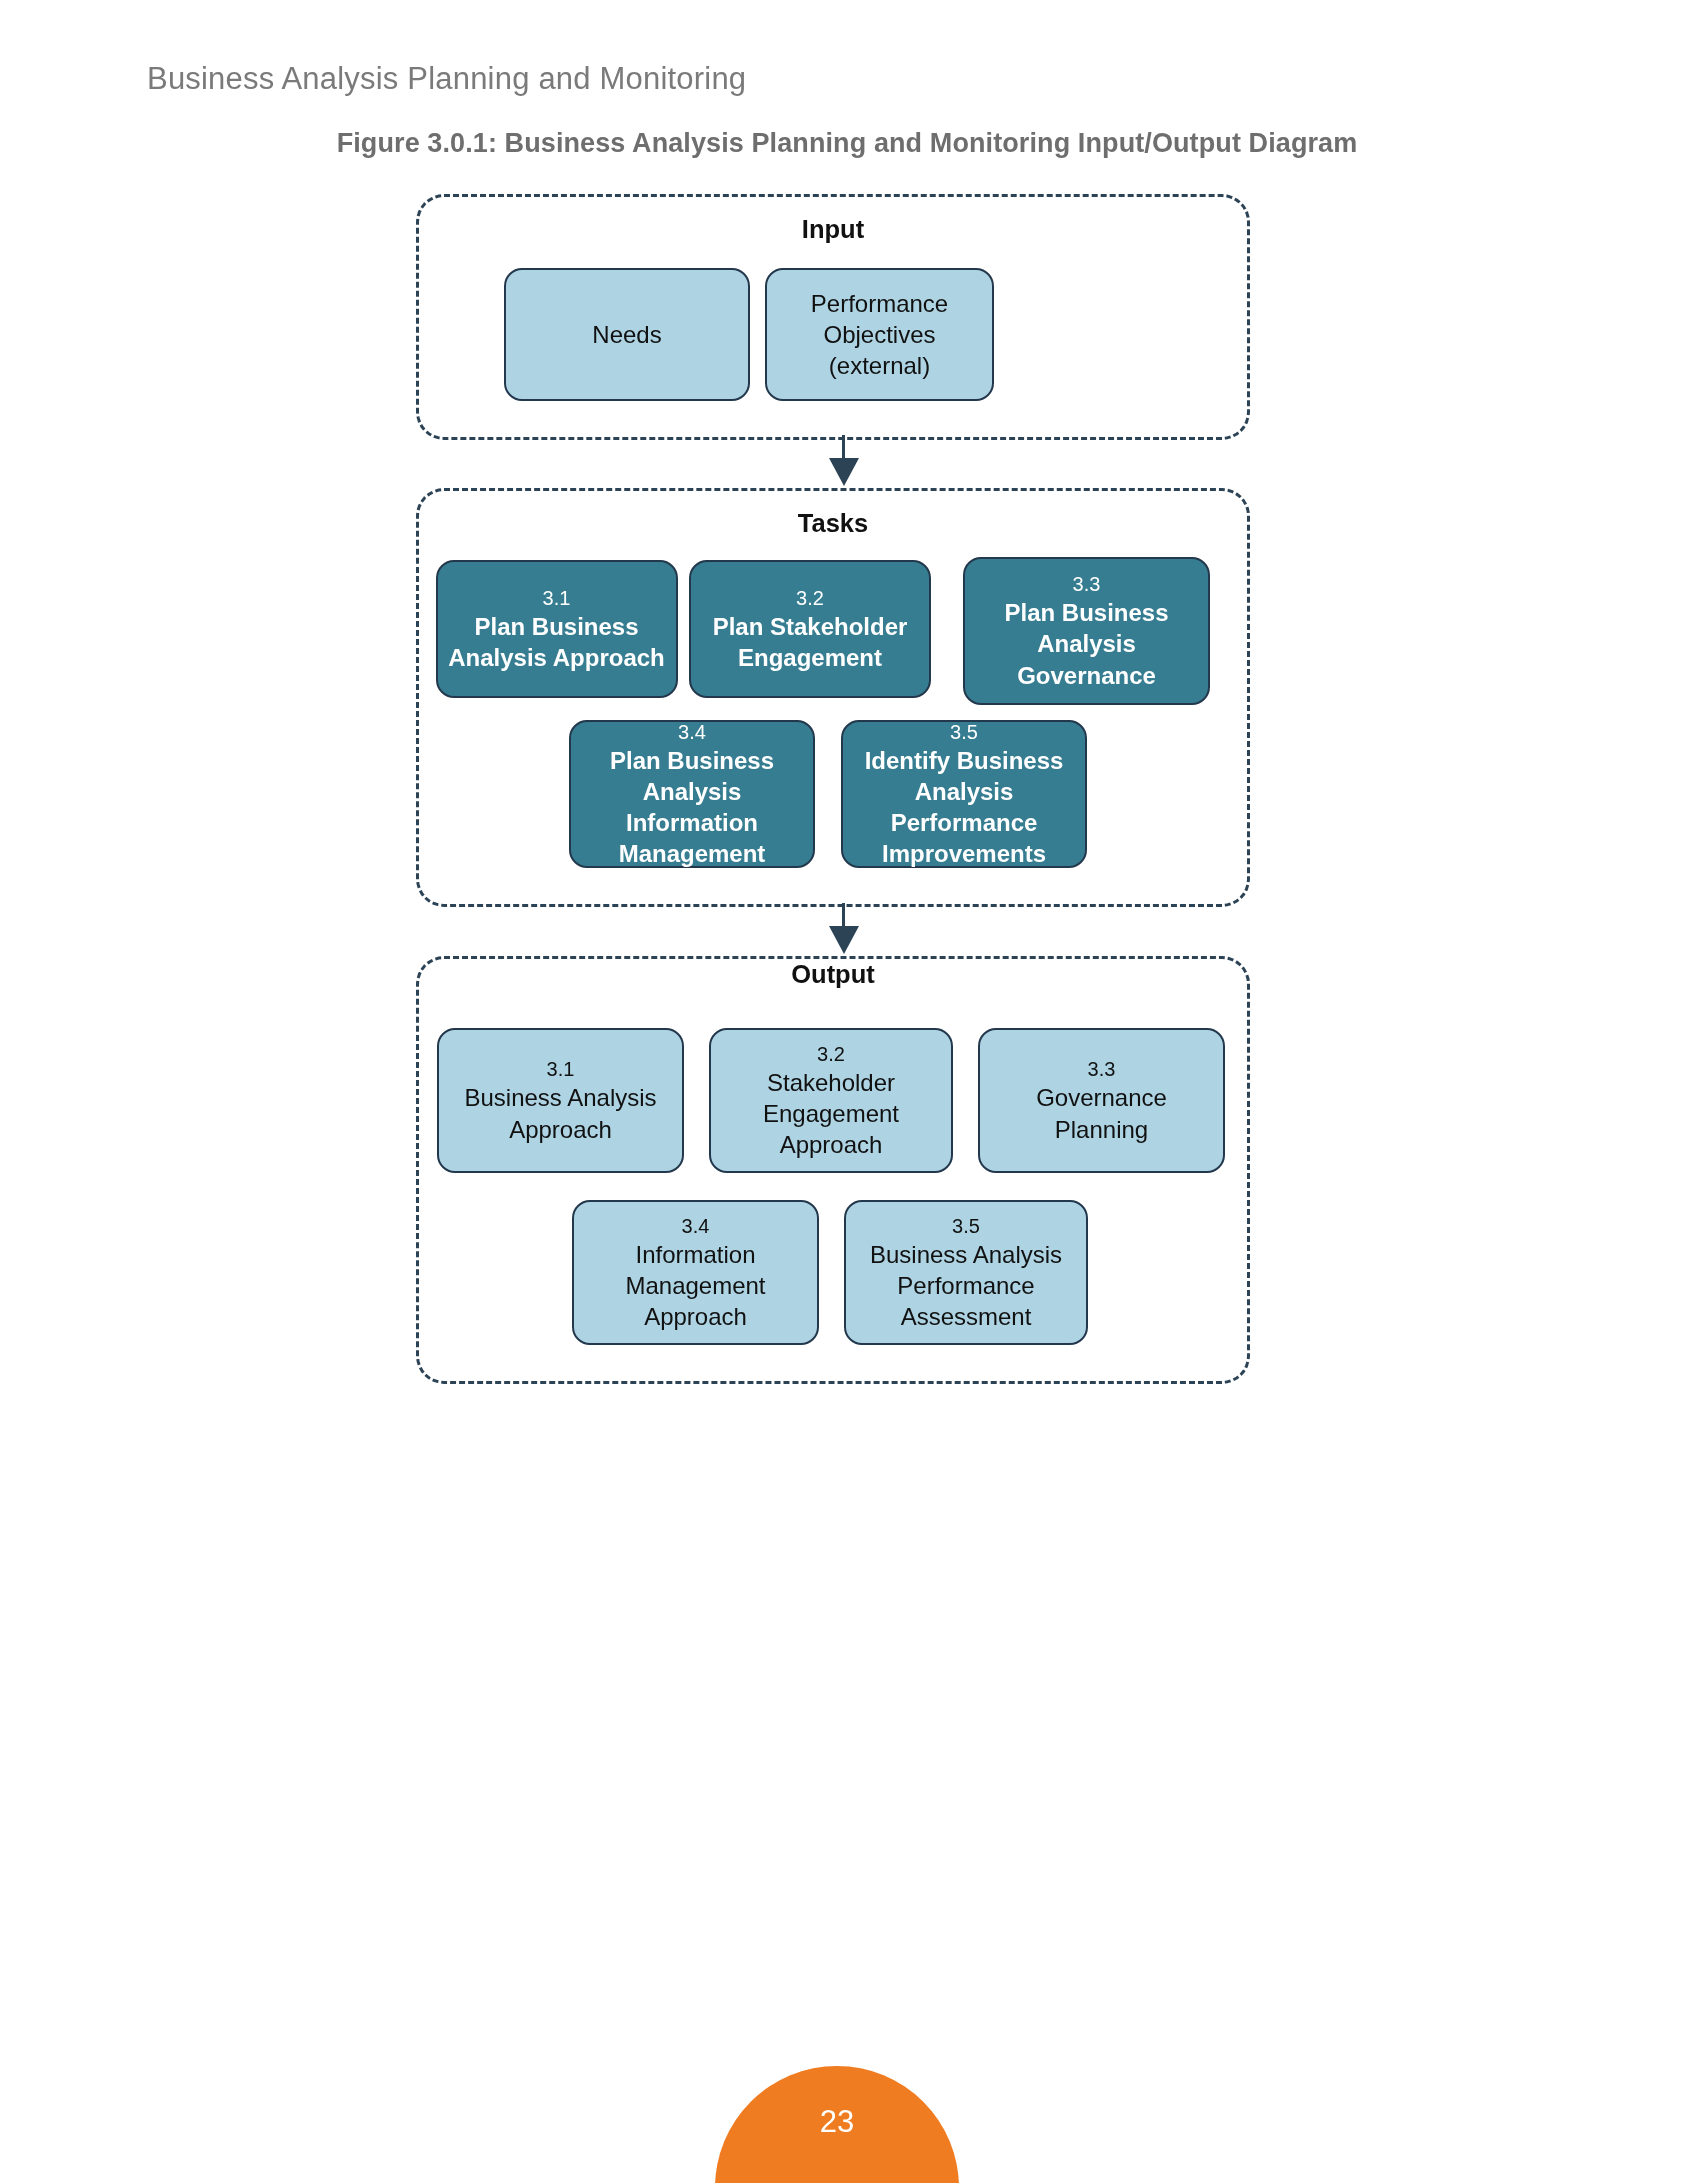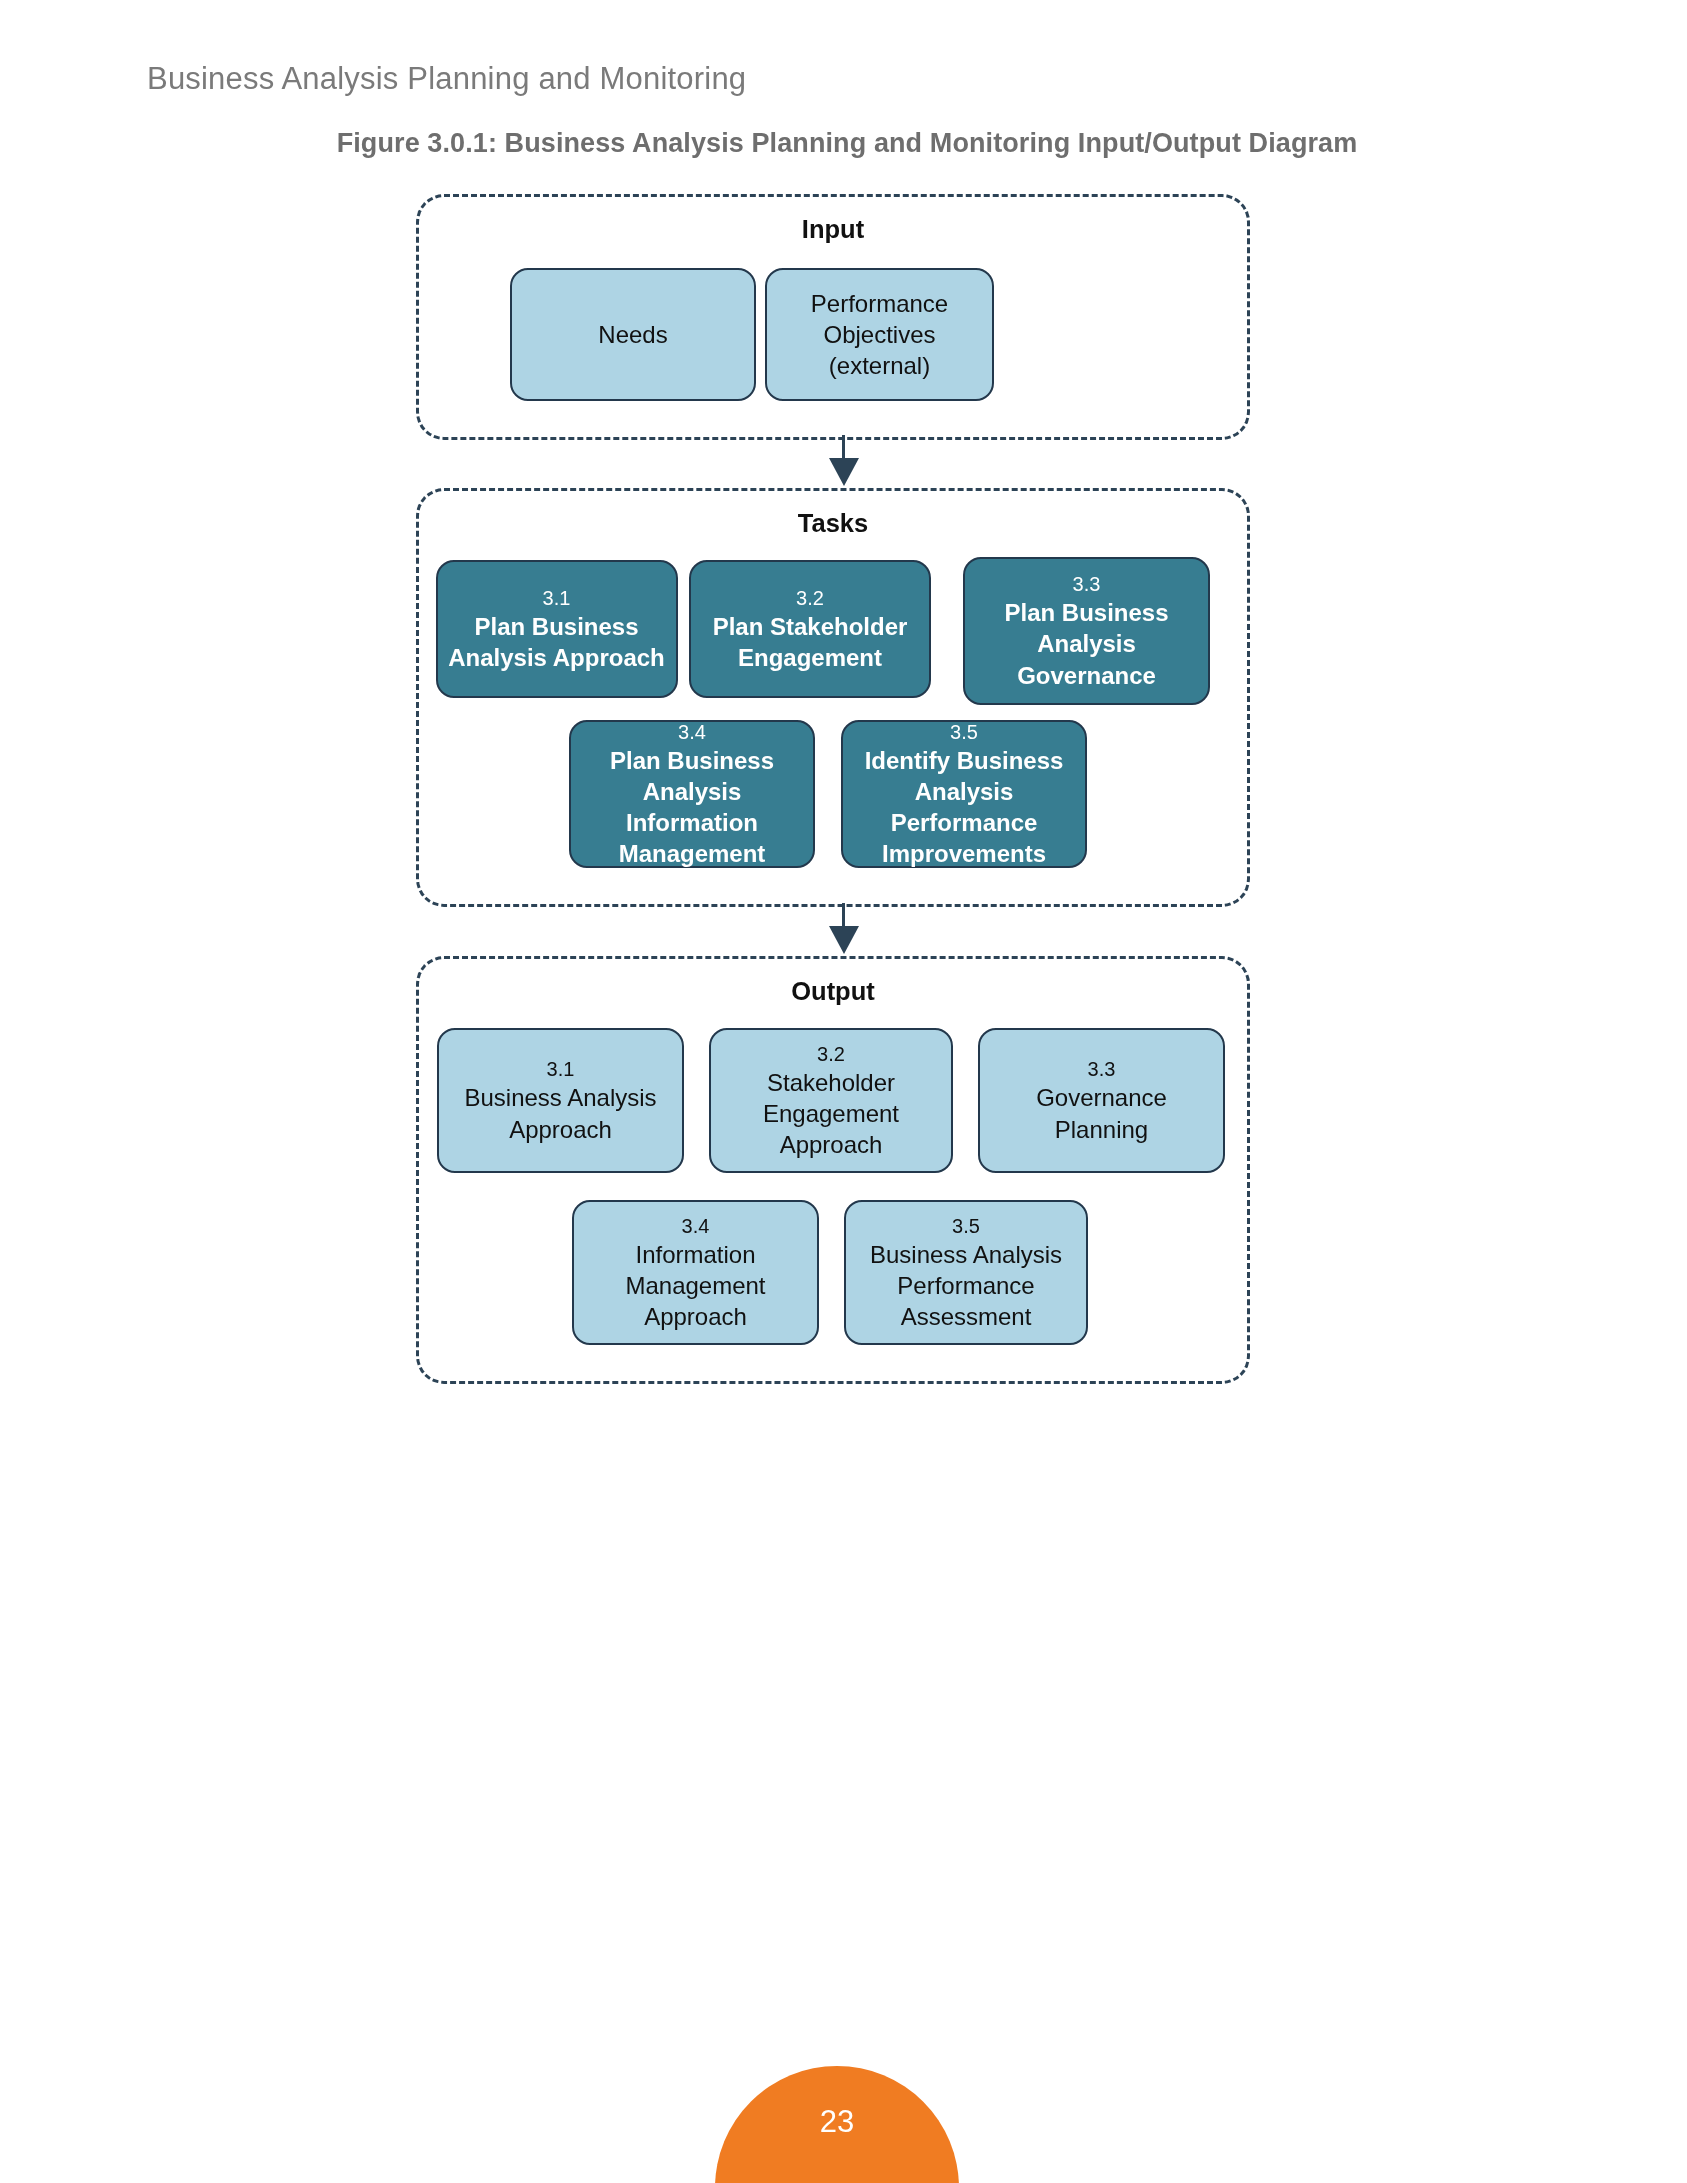--- a/index.html
+++ b/index.html
@@ -162,21 +162,21 @@
 
 <div class="running-header">Business Analysis Planning and Monitoring</div>
 
 <div class="figure-caption">Figure 3.0.1: Business Analysis Planning and Monitoring Input/Output Diagram</div>
 
 <div class="diagram">
 
   <div class="group" id="group-input">
     <div class="group-title" style="top: 18px;">Input</div>
 
-    <div class="node light" style="left: 91px; top: 71px; width: 246px; height: 133px;">
+    <div class="node light" style="left: 85px; top: 71px; width: 246px; height: 133px;">
       <span class="label plain-only">Needs</span>
     </div>
 
     <div class="node light" style="left: 346px; top: 71px; width: 229px; height: 133px;">
       <span class="label plain-only">Performance Objectives (external)</span>
     </div>
   </div>
 
   <div class="connector" id="connector-1">
     <div class="stem"></div>
@@ -211,21 +211,21 @@
       <span class="label">Identify Business Analysis Performance Improvements</span>
     </div>
   </div>
 
   <div class="connector" id="connector-2">
     <div class="stem"></div>
     <div class="head"></div>
   </div>
 
   <div class="group" id="group-output">
-    <div class="group-title" style="top: 18px;">Output</div>
+    <div class="group-title" style="top: 1px;">Output</div>
 
     <div class="node light" style="left: 18px; top: 69px; width: 247px; height: 145px;">
       <span class="num">3.1</span>
       <span class="label">Business Analysis Approach</span>
     </div>
 
     <div class="node light" style="left: 290px; top: 69px; width: 244px; height: 145px;">
       <span class="num">3.2</span>
       <span class="label">Stakeholder Engagement Approach</span>
     </div>

